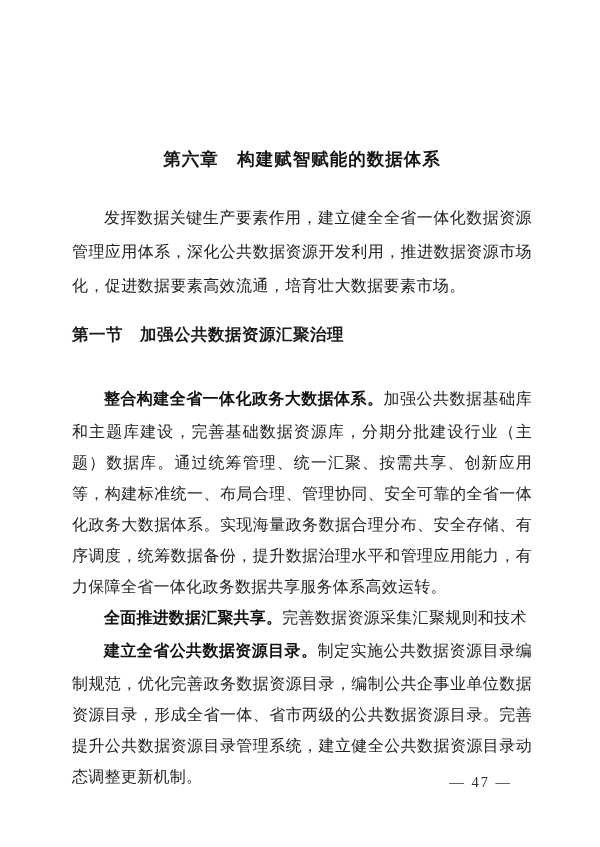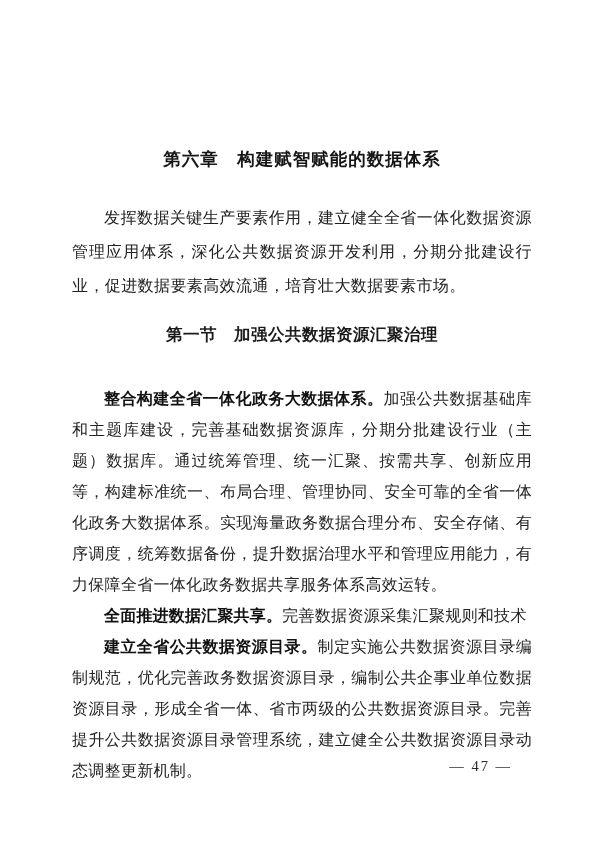--- a/index.html
+++ b/index.html
@@ -38,62 +38,62 @@
     line-height: 34px;
     letter-spacing: 0.4px;
     text-indent: 2em;
     text-align: justify;
     color: #212121;
   }
   .section-title {
     margin: 21px 0 0 0;
     font-size: 16.5px;
     font-weight: bold;
-    text-align: center;
+    text-align: left;
     letter-spacing: 0.5px;
     color: #1a1a1a;
     line-height: 22px;
   }
   .body-text {
     margin: 37px 0 0 0;
   }
   .para {
     margin: 0;
     font-size: 16px;
     line-height: 31px;
     letter-spacing: 0.3px;
     text-indent: 2em;
     text-align: justify;
     color: #242424;
   }
   .para .lead {
-    font-family: Liberation Serif, serif;
+    font-family: Liberation Mono, monospace;
     font-weight: bold;
     color: #111111;
     letter-spacing: 0.2px;
   }
   .page-number {
     position: absolute;
-    top: 758px;
+    top: 774px;
     right: 88px;
     font-size: 14.5px;
     letter-spacing: 2px;
     color: #2a2a2a;
     font-family: "Liberation Serif", serif;
   }
 </style>
 </head>
 <body>
 
 <div class="page">
   <div class="content">
 
     <h1 class="chapter-title">第六章　构建赋智赋能的数据体系</h1>
 
-    <p class="intro">发挥数据关键生产要素作用，建立健全全省一体化数据资源管理应用体系，深化公共数据资源开发利用，分期分批建设行业，促进数据要素高效流通，培育壮大数据要素市场。</p>
+    <p class="intro">发挥数据关键生产要素作用，建立健全全省一体化数据资源管理应用体系，深化公共数据资源开发利用，推进数据资源市场化，促进数据要素高效流通，培育壮大数据要素市场。</p>
 
     <h2 class="section-title">第一节　加强公共数据资源汇聚治理</h2>
 
     <div class="body-text">
 
       <p class="para"><span class="lead">整合构建全省一体化政务大数据体系。</span><span>加强公共数据基础库和主题库建设，完善基础数据资源库，分期分批建设行业（主题）数据库。通过统筹管理、统一汇聚、按需共享、创新应用等，构建标准统一、布局合理、管理协同、安全可靠的全省一体化政务大数据体系。实现海量政务数据合理分布、安全存储、有序调度，统筹数据备份，提升数据治理水平和管理应用能力，有力保障全省一体化政务数据共享服务体系高效运转。</span></p>
 
       <p class="para"><span class="lead">全面推进数据汇聚共享。</span><span>完善数据资源采集汇聚规则和技术</span></p>
 
       <p class="para"><span class="lead">建立全省公共数据资源目录。</span><span>制定实施公共数据资源目录编制规范，优化完善政务数据资源目录，编制公共企事业单位数据资源目录，形成全省一体、省市两级的公共数据资源目录。完善提升公共数据资源目录管理系统，建立健全公共数据资源目录动态调整更新机制。</span></p>

